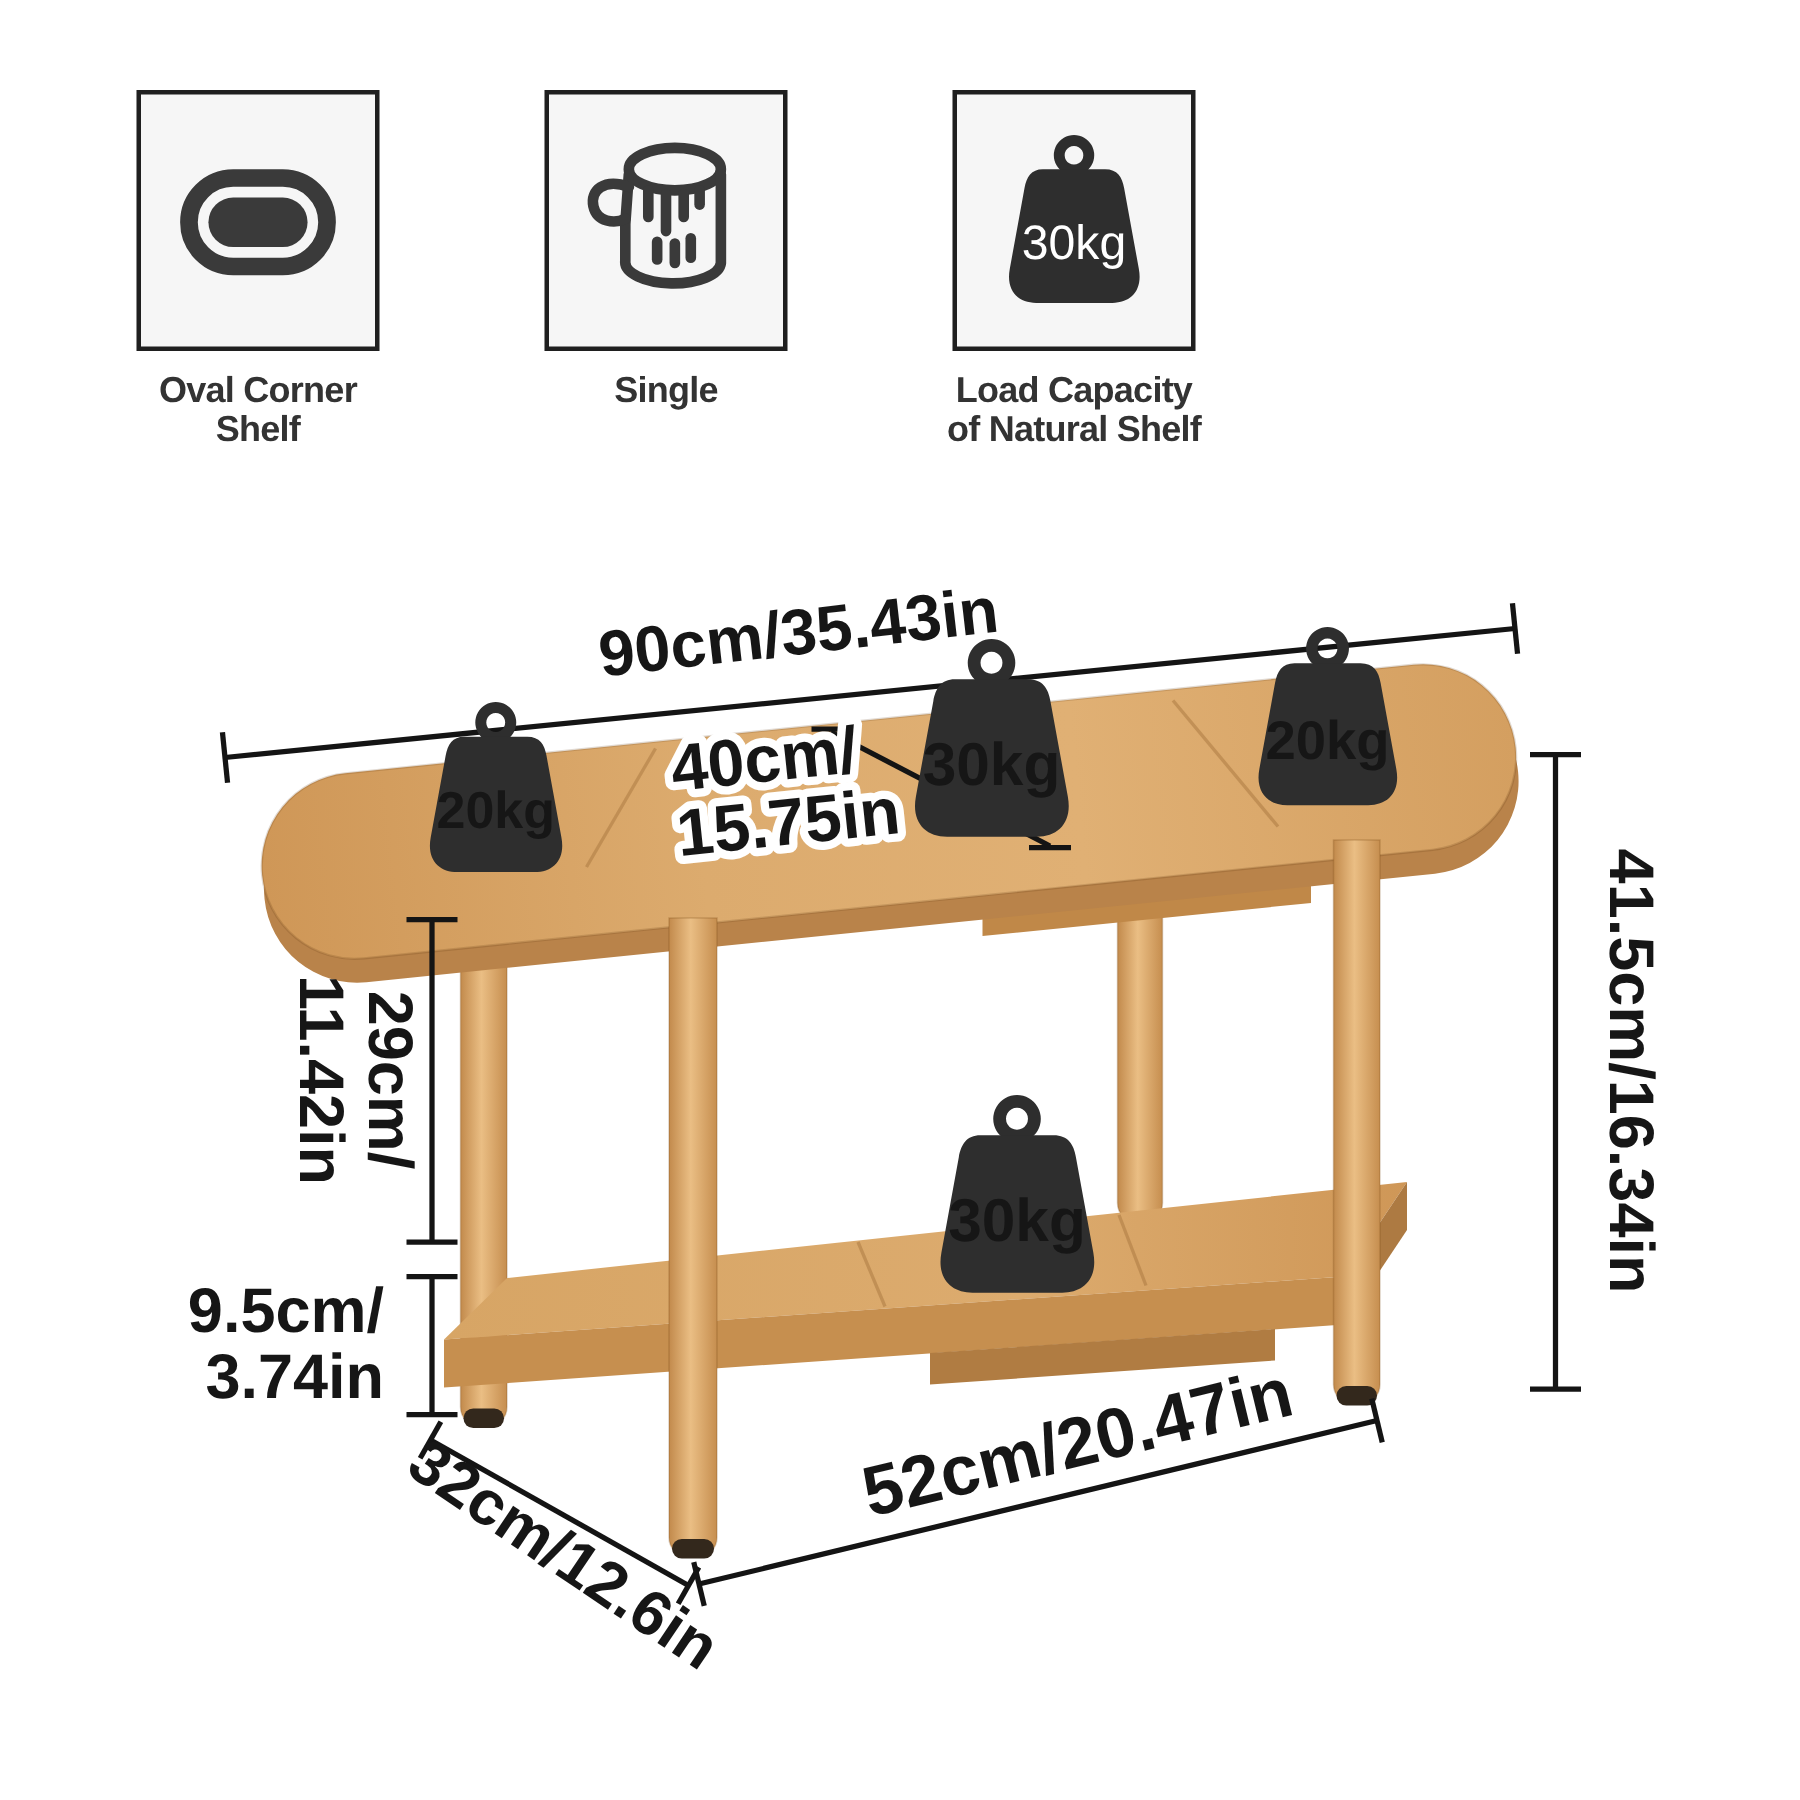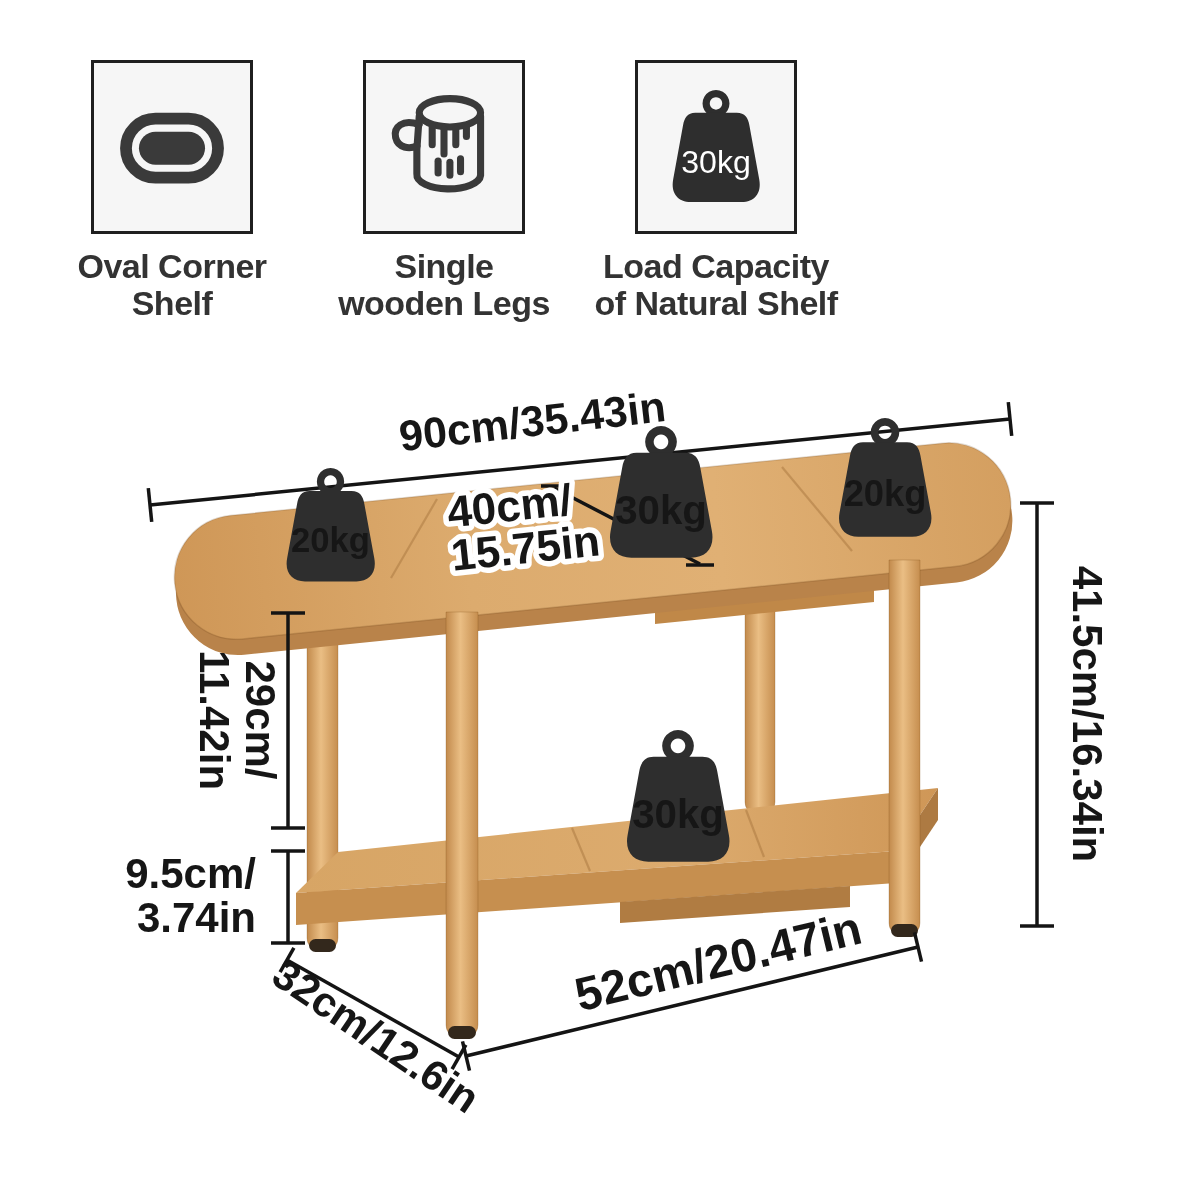--- a/index.html
+++ b/index.html
@@ -3,21 +3,21 @@
 <meta charset="utf-8">
 <style>
   html,body{margin:0;padding:0;background:#fff;}
   .canvas{position:relative;width:1200px;height:1200px;background:#ffffff;overflow:hidden;
           font-family:"Liberation Sans",sans-serif;}
   
   .features{position:absolute;top:60px;left:36px;width:1100px;display:flex;z-index:2;}
   .feature{width:272px;display:flex;flex-direction:column;align-items:center;}
   .icon-box{width:156px;height:168px;background:#f6f6f6;border:3px solid #1f1f1f;
             display:flex;align-items:center;justify-content:center;}
-  .caption{margin-top:14px;text-align:center;font-weight:700;font-size:34px;line-height:1.1;
+  .caption{margin-top:14px;text-align:center;font-weight:700;font-size:24px;line-height:1.1;
            color:#333;letter-spacing:-0.5px;}
   
   .diagram{position:absolute;left:0;top:0;z-index:1;}
   .diagram text{font-family:"Liberation Sans",sans-serif;font-weight:700;fill:#161616;}
   .halo{paint-order:stroke;stroke:#ffffff;stroke-linejoin:round;}
   .wtext{fill:#ffffff;}
   .dim{stroke:#141414;stroke-width:3.5;fill:none;}
   .seam{stroke:#a8753e;stroke-width:2.2;opacity:.5;fill:none;}
   .leg{fill:url(#legGrad);stroke:rgba(120,70,20,.25);stroke-width:1;}
   .foot{fill:#33281c;}
@@ -80,21 +80,20 @@
               <path d="M60,35 v13"></path>
               <path d="M69,33 v8"></path>
             <path d="M45,72 v-10"></path>
               <path d="M55,74 v-11"></path>
               <path d="M64,71 v-11"></path>
           </g>
         </svg>
       </div>
       <div class="caption">
         <div>Single</div>
-        <div>wooden Legs</div>
       </div>
     </div>
 
     <div class="feature">
       <div class="icon-box">
         <svg width="104" height="114" viewBox="0 0 100 110">
           <use href="#kb"></use>
           <text class="wtext" x="50" y="80" font-size="31" text-anchor="middle">30kg</text>
         </svg>
       </div>

